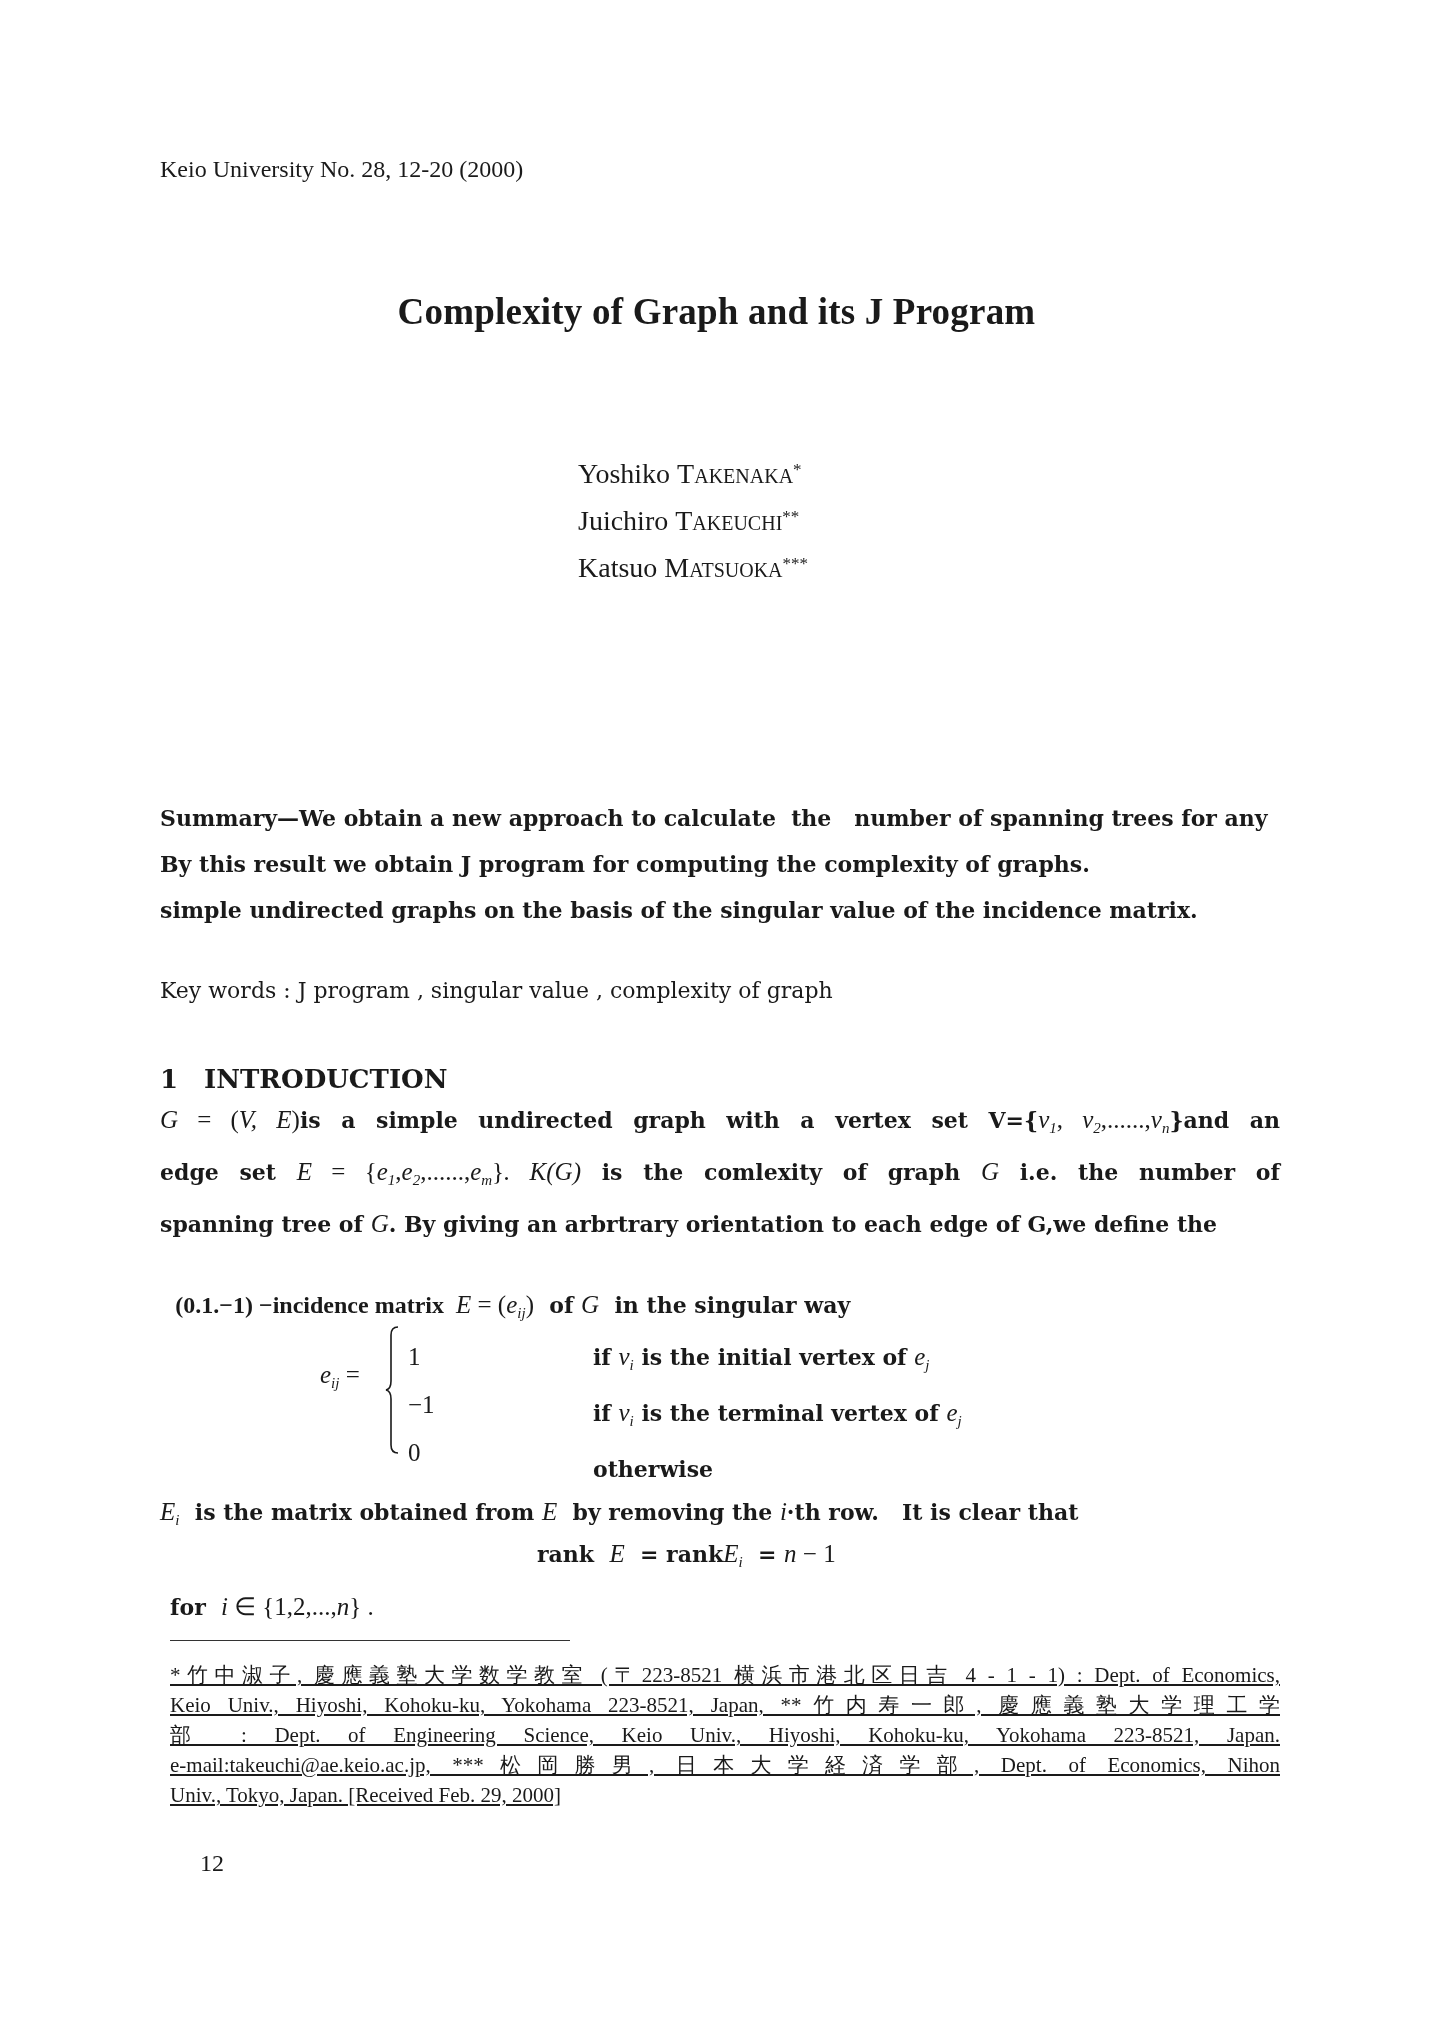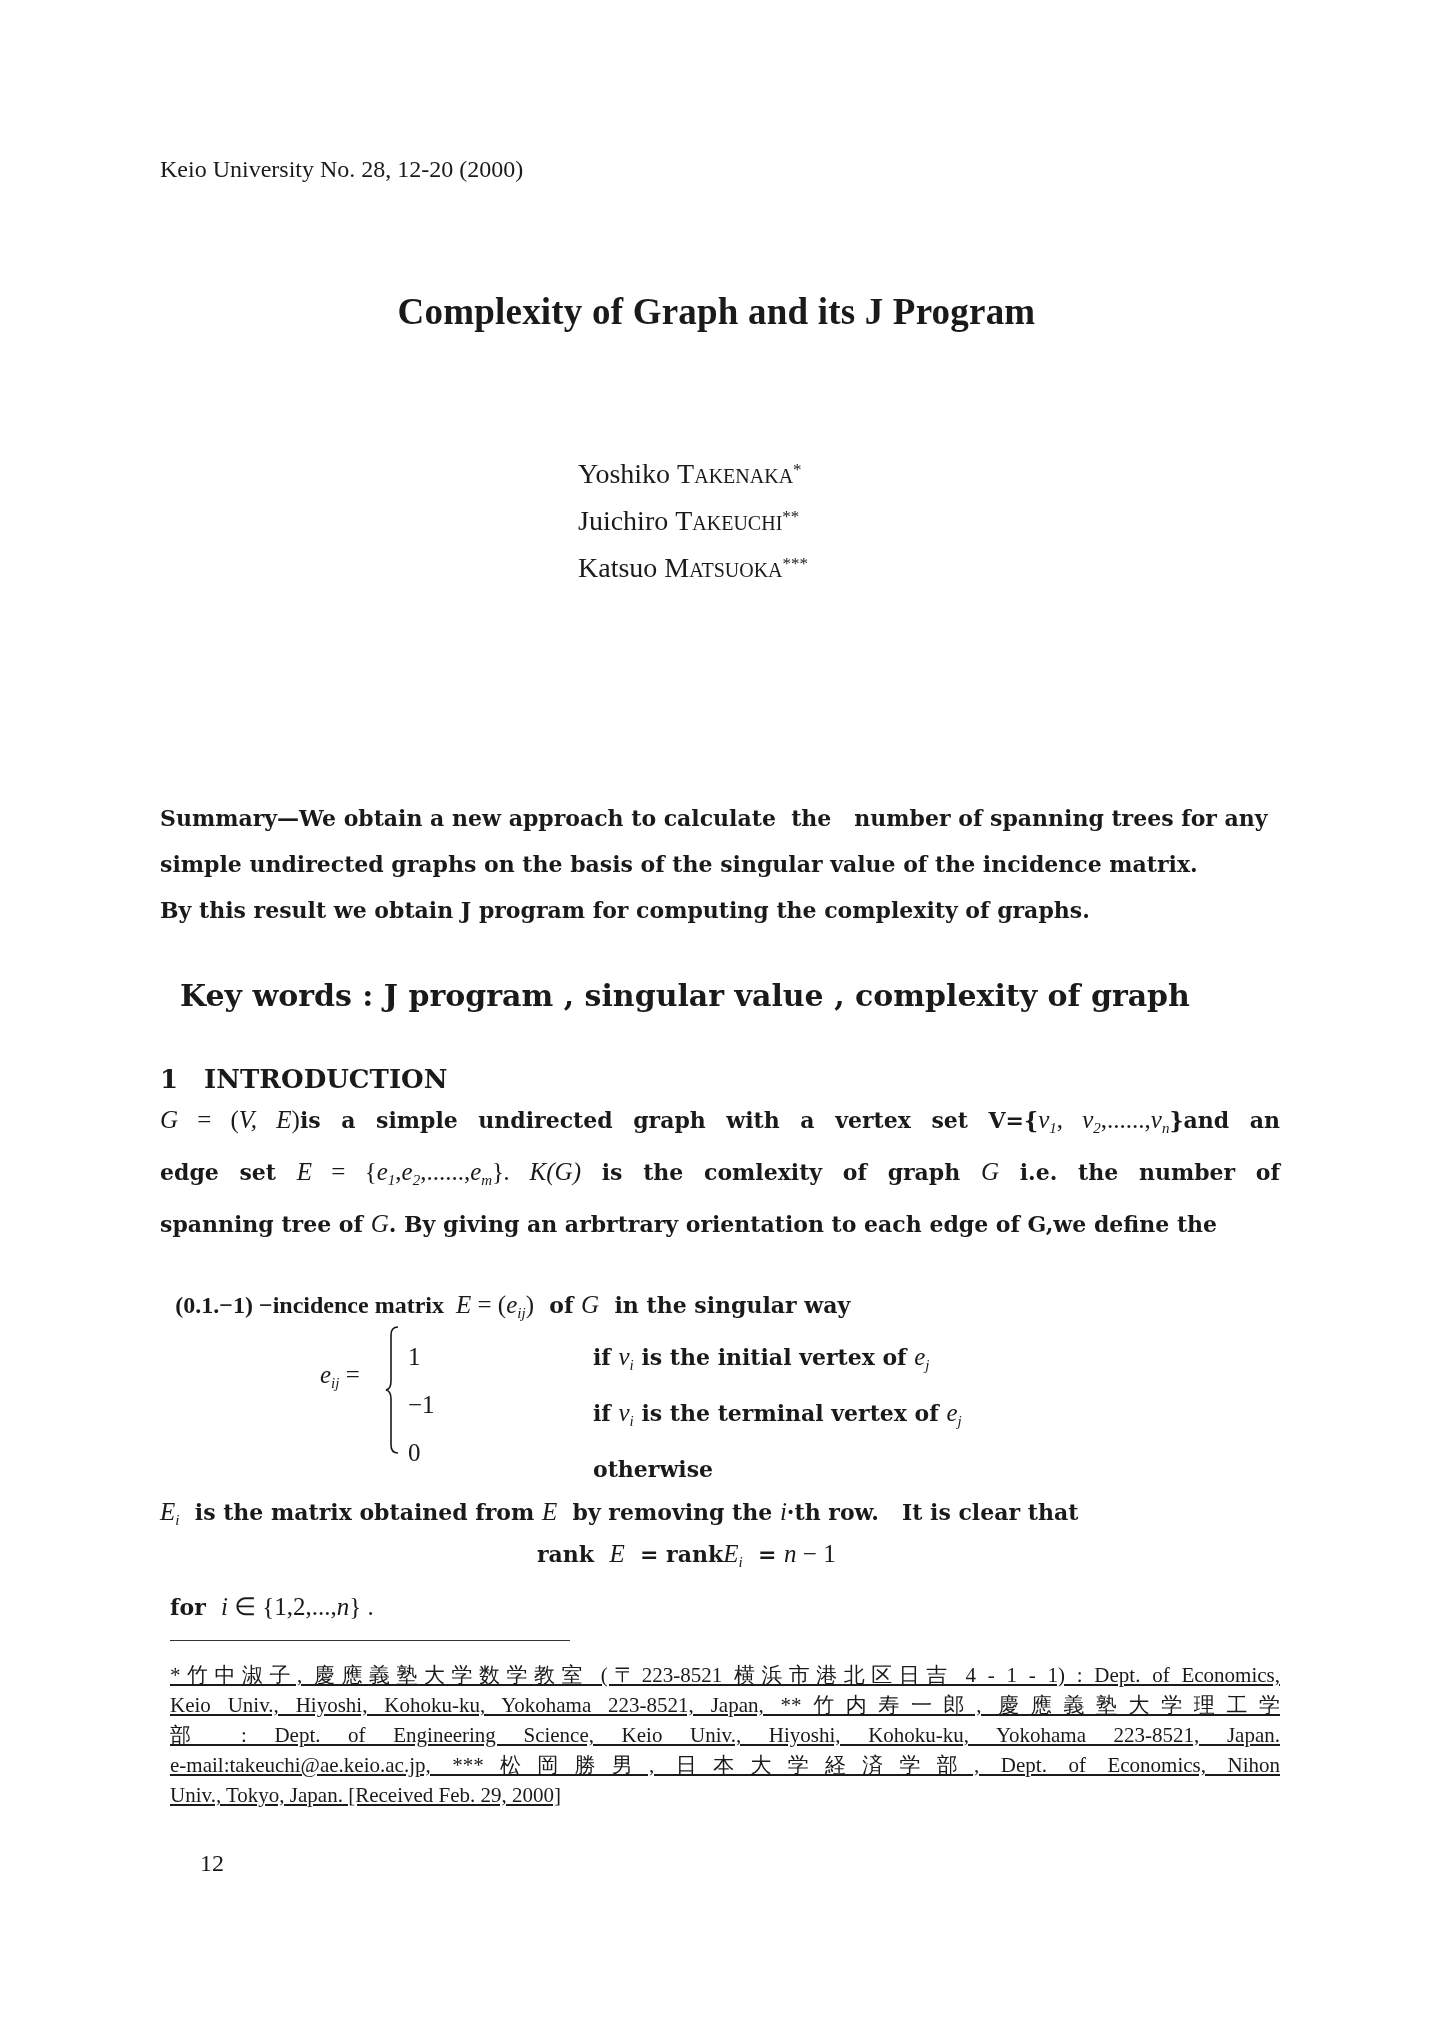--- a/index.html
+++ b/index.html
@@ -8,21 +8,21 @@
     color: #1a1a1a;
     font-family: "Liberation Serif", "DejaVu Serif", serif;
   }
   .abs { position: absolute; white-space: nowrap; }
   .journal { left: 160px; top: 152px; font-size: 24px; line-height: 34px; }
   .title { left: 0; width: 1433px; top: 290px; text-align: center; font-size: 37px; font-weight: bold; letter-spacing: 0.2px; }
   .authors { left: 578px; top: 448px; font-size: 28px; line-height: 43px; }
   .authors .sc { font-variant: small-caps; }
   .authors sup { font-size: 17px; vertical-align: 8px; }
   .summary { left: 160px; top: 795px; font-size: 24px; line-height: 46px; font-weight: bold; font-family: "DejaVu Serif", serif; font-size: 22px; }
-  .keywords { left: 160px; top: 978px; font-size: 30px; font-weight: bold; font-family: "DejaVu Serif", serif; margin-left: 20px; }
+  .keywords { left: 160px; top: 978px; font-size: 22px; font-weight: normal; font-family: "DejaVu Serif", serif; }
   .section { left: 160px; top: 1064px; font-size: 26px; font-weight: bold; font-family: "DejaVu Serif", serif; }
   .section .num { margin-right: 26px; }
   .para { left: 160px; top: 1098px; width: 1120px; font-size: 22px; line-height: 44px; font-family: "DejaVu Serif", serif; font-weight: bold; }
   .para .line { display: block; white-space: nowrap; text-align: justify; text-align-last: justify; }
   .para .line.last { text-align-last: left; }
   .m { font-family: "Liberation Serif", serif; font-style: italic; font-weight: normal; font-size: 25px; }
   .mr { font-family: "Liberation Serif", serif; font-weight: normal; font-size: 25px; }
   sub.s { font-size: 15px; vertical-align: -5px; font-style: italic; font-family: "Liberation Serif", serif; font-weight: normal; }
   .incidence { left: 160px; top: 1265px; font-size: 22px; font-family: "DejaVu Serif", serif; font-weight: bold; }
   .cases { left: 300px; top: 1325px; width: 740px; height: 150px; }
@@ -49,22 +49,22 @@
 <div class="abs title">Complexity of Graph and its J Program</div>
 
 <div class="abs authors">
   <div><span>Yoshiko</span> <span class="sc">Takenaka</span><sup>*</sup></div>
   <div><span>Juichiro</span> <span class="sc">Takeuchi</span><sup>**</sup></div>
   <div><span>Katsuo</span> <span class="sc">Matsuoka</span><sup>***</sup></div>
 </div>
 
 <div class="abs summary">
   <div style="white-space:pre;">Summary—We obtain a new approach to calculate  the   number of spanning trees for any</div>
+  <div>By this result we obtain J program for computing the complexity of graphs.</div>
   <div>simple undirected graphs on the basis of the singular value of the incidence matrix.</div>
-  <div>By this result we obtain J program for computing the complexity of graphs.</div>
 </div>
 
 <div class="abs keywords">Key words : J program , singular value , complexity of graph</div>
 
 <div class="abs section">
   <span class="num">1</span><span>INTRODUCTION</span>
 </div>
 
 <div class="abs para">
   <span class="line">

